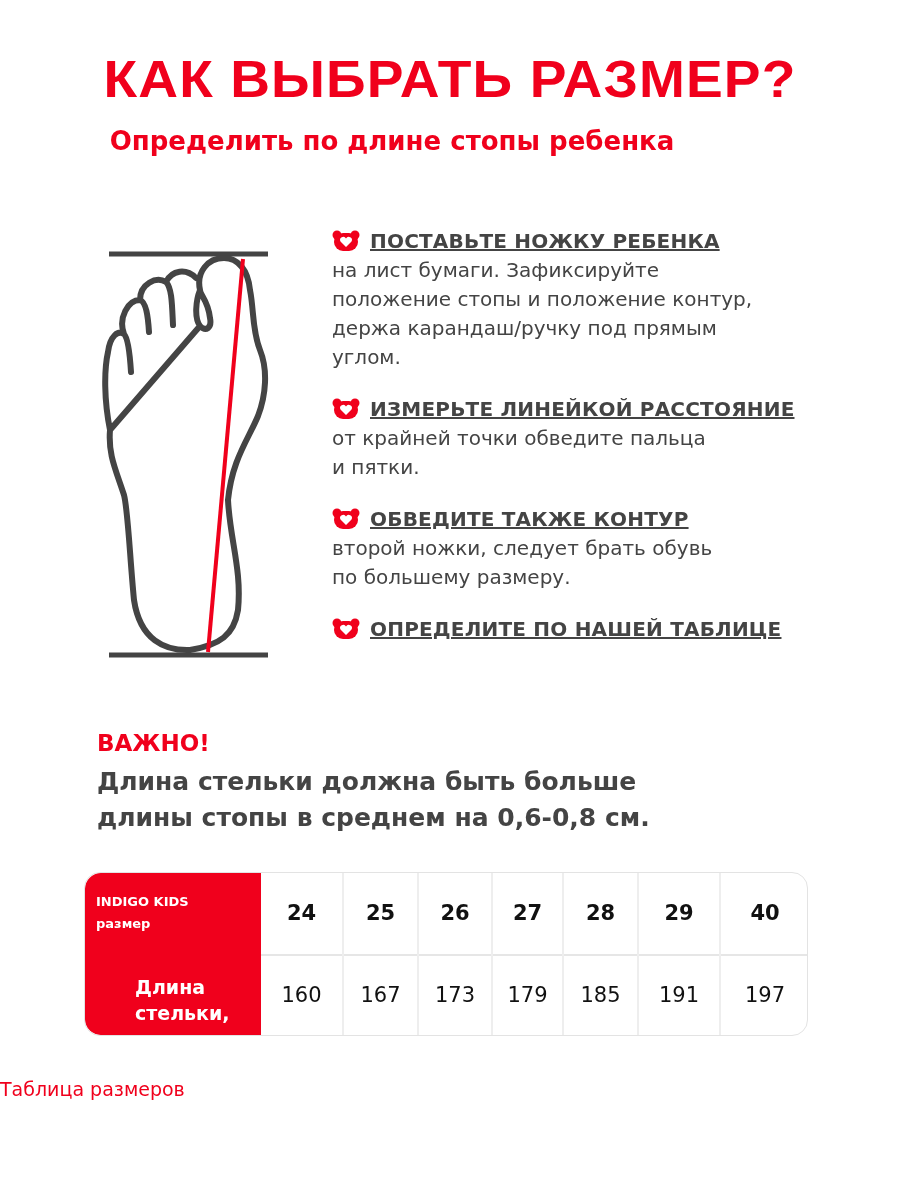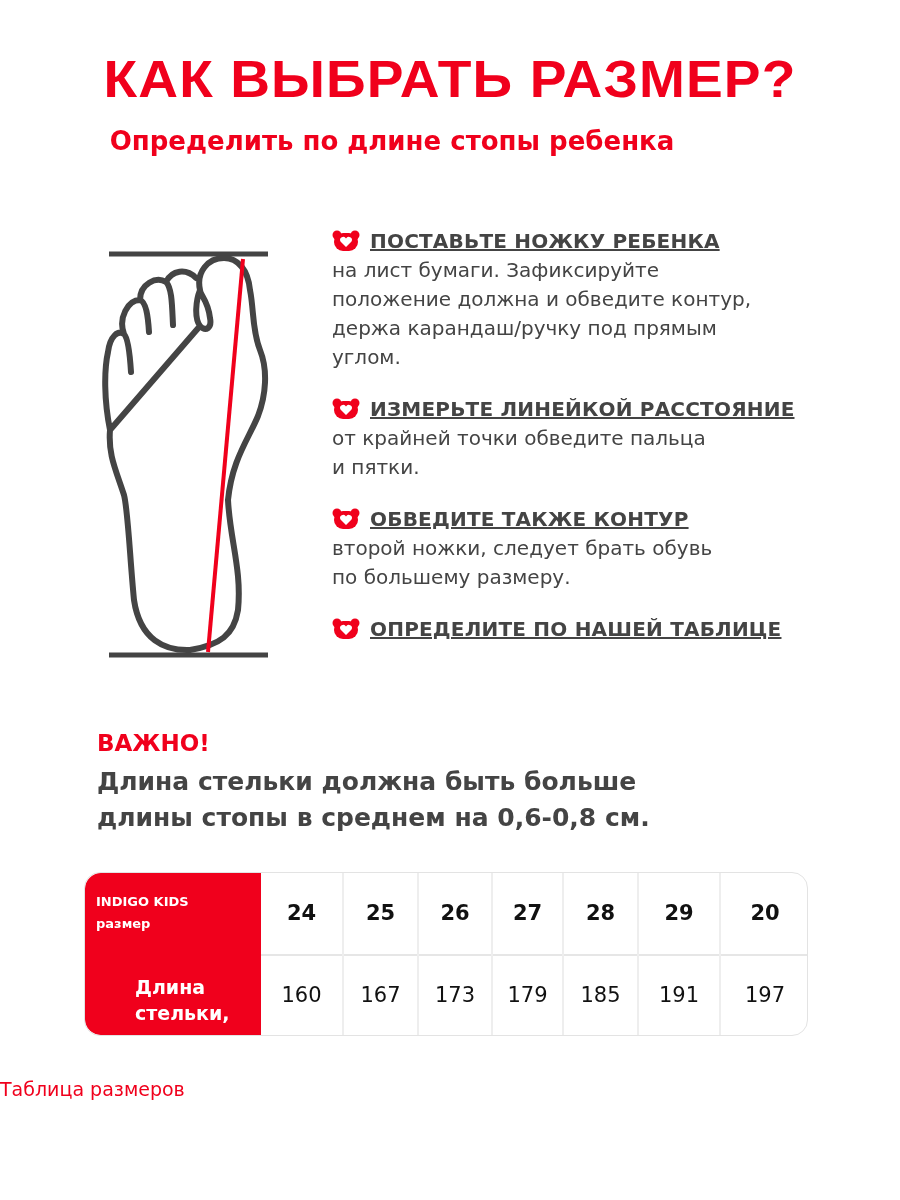--- a/index.html
+++ b/index.html
@@ -88,21 +88,21 @@
     <div class="step-head">
       <svg class="bear" viewBox="0 0 28 22">
         <circle cx="5" cy="5" r="4.5" fill="#f0001c"></circle>
           <circle cx="23" cy="5" r="4.5" fill="#f0001c"></circle>
         <rect x="2" y="3" width="24" height="18" rx="9" fill="#f0001c"></rect>
         <path d="M14 17 L8.5 11.5 A3 3 0 0 1 14 8.5 A3 3 0 0 1 19.5 11.5 Z" fill="#fff"></path>
       </svg>
       <span class="lbl">ПОСТАВЬТЕ НОЖКУ РЕБЕНКА</span>
     </div>
     <div class="step-text">на лист бумаги. Зафиксируйте
-положение должна и обведите контур,
+положение стопы и положение контур,
 держа карандаш/ручку под прямым
 углом.</div>
   </div>
   <div class="step">
     <div class="step-head">
       <svg class="bear" viewBox="0 0 28 22">
         <circle cx="5" cy="5" r="4.5" fill="#f0001c"></circle>
           <circle cx="23" cy="5" r="4.5" fill="#f0001c"></circle>
         <rect x="2" y="3" width="24" height="18" rx="9" fill="#f0001c"></rect>
         <path d="M14 17 L8.5 11.5 A3 3 0 0 1 14 8.5 A3 3 0 0 1 19.5 11.5 Z" fill="#fff"></path>
@@ -171,18 +171,18 @@
   </div>
   <div class="t-col div" style="left:477px;width:73px;">
     <div class="sz">28</div>
     <div class="ln">185</div>
   </div>
   <div class="t-col div" style="left:552px;width:80px;">
     <div class="sz">29</div>
     <div class="ln">191</div>
   </div>
   <div class="t-col div" style="left:634px;width:88px;">
-    <div class="sz">20</div>
+    <div class="sz">40</div>
     <div class="ln">197</div>
   </div>
 </div>
 
 <div class="caption">Таблица размеров</div>
 
 </body></html>

